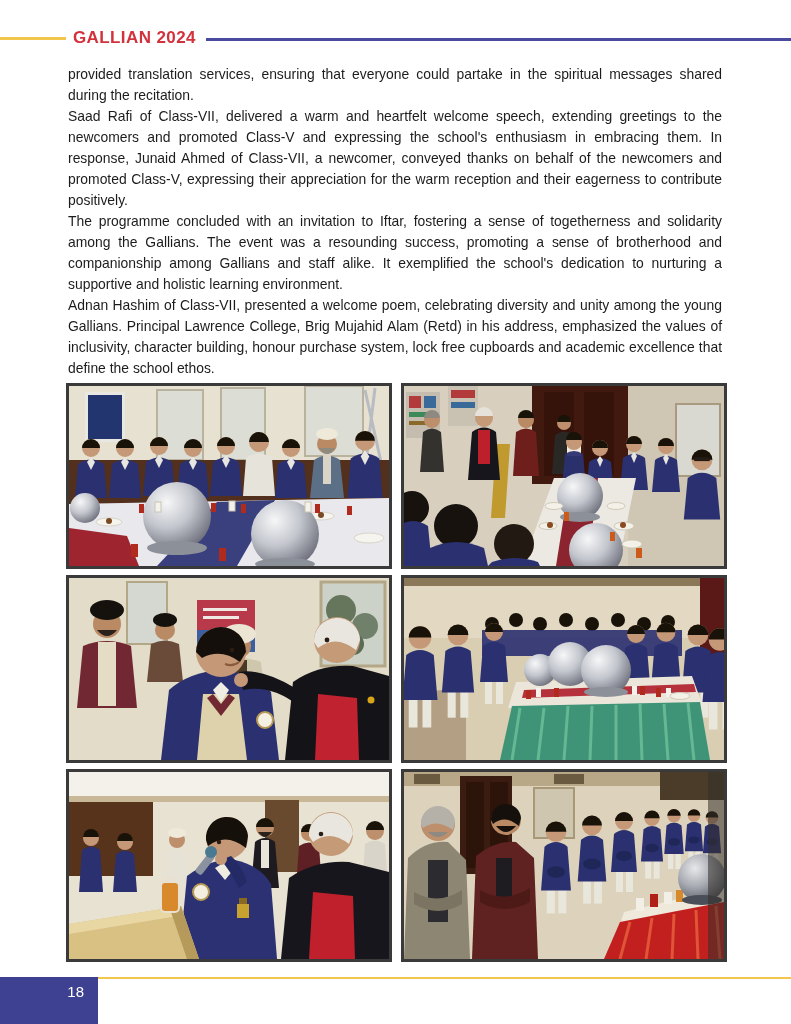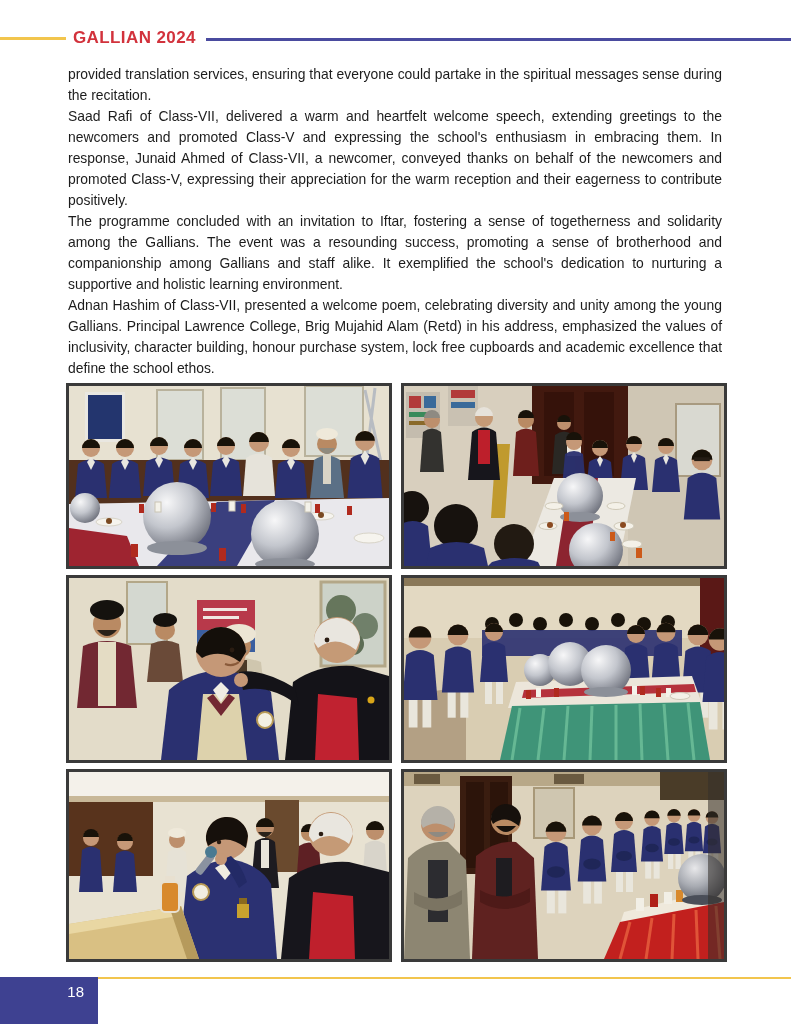--- a/index.html
+++ b/index.html
@@ -41,21 +41,21 @@
 </head>
 <body>
 
 <div class="page">
 
   <div class="hdr-line-gold"></div>
   <div class="hdr-title">GALLIAN 2024</div>
   <div class="hdr-line-purple"></div>
 
   <div class="article">
-    <p>provided translation services, ensuring that everyone could partake in the spiritual messages sense during the recitation.</p>
+    <p>provided translation services, ensuring that everyone could partake in the spiritual messages shared during the recitation.</p>
     <p>Saad Rafi of Class-VII, delivered a warm and heartfelt welcome speech, extending greetings to the newcomers and promoted Class-V and expressing the school's enthusiasm in embracing them. In response, Junaid Ahmed of Class-VII, a newcomer, conveyed thanks on behalf of the newcomers and promoted Class-V, expressing their appreciation for the warm reception and their eagerness to contribute positively.</p>
     <p>The programme concluded with an invitation to Iftar, fostering a sense of togetherness and solidarity among the Gallians. The event was a resounding success, promoting a sense of brotherhood and companionship among Gallians and staff alike. It exemplified the school's dedication to nurturing a supportive and holistic learning environment.</p>
     <p>Adnan Hashim of Class-VII, presented a welcome poem, celebrating diversity and unity among the young Gallians. Principal Lawrence College, Brig Mujahid Alam (Retd) in his address, emphasized the values of inclusivity, character building, honour purchase system, lock free cupboards and academic excellence that define the school ethos.</p>
   </div>
 
   <div class="photo ph1">
     <svg viewBox="0 0 320 180" preserveAspectRatio="none">
       <defs>
         <radialGradient id="p1s" cx="35%" cy="30%" r="75%">
           <stop offset="0" stop-color="#f7f7f8"></stop>

